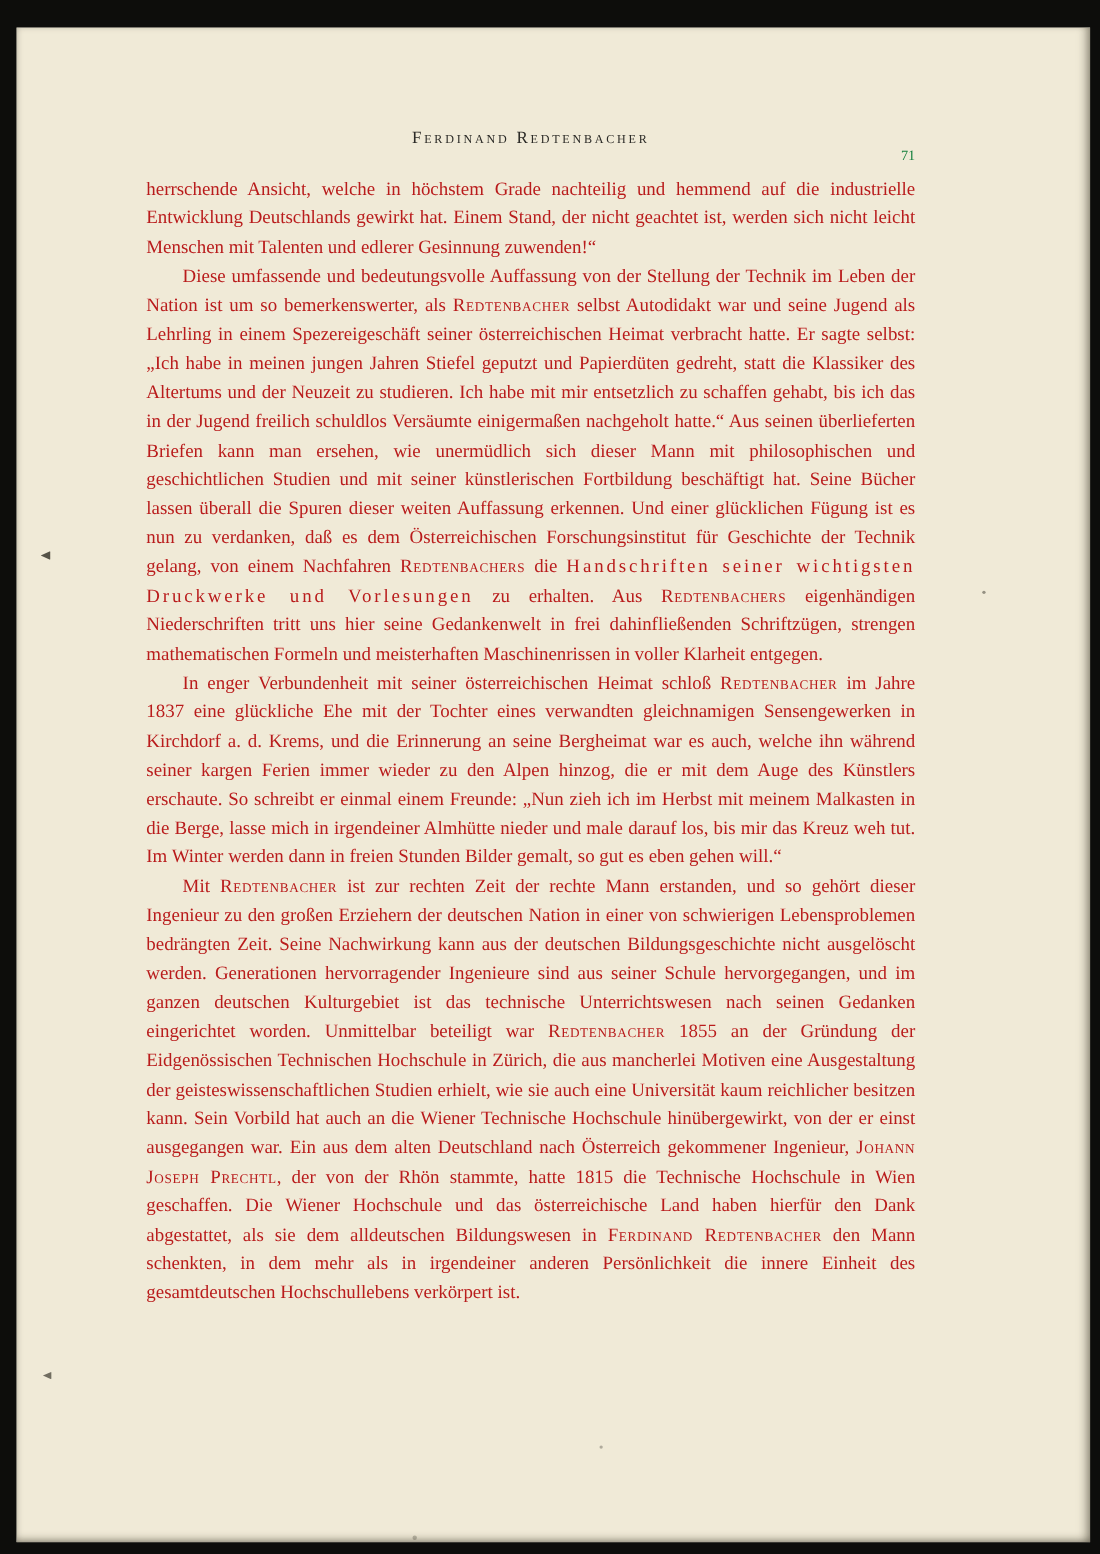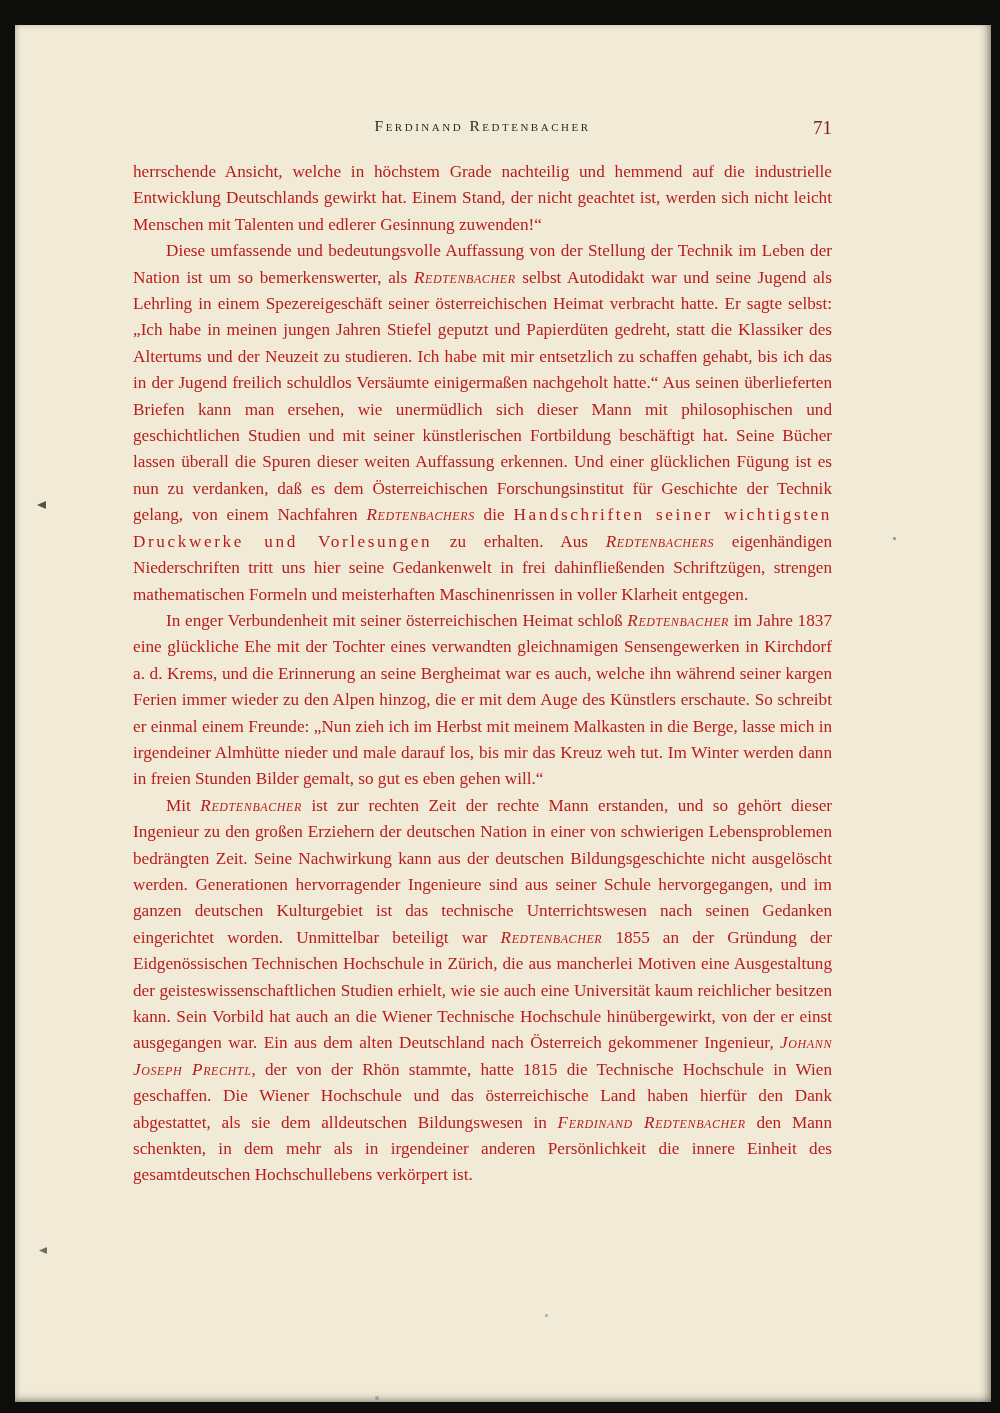--- a/index.html
+++ b/index.html
@@ -38,37 +38,36 @@
     position: absolute;
     left: 0; right: 0;
     text-align: center;
     font-size: 15.5px;
     font-variant: small-caps;
     letter-spacing: 2.5px;
     color: #2c2b27;
   }
   .page-number {
     position: absolute;
-    right: 0; top: 0;
-    font-size: 19px;
-    color: #7f1d1d;
+    right: 0; top: 16px;
+    font-size: 13px;
+    color: #15803d;
   }
   .body-text {
     font-size: 17.2px;
     line-height: 26.4px;
     text-align: justify;
     hyphens: auto;
     -webkit-hyphens: auto;
     color: #b91c1c;
   }
   .body-text p.indent { text-indent: 33px; }
   .smallcaps {
     font-variant: small-caps;
     letter-spacing: 0.6px;
-    font-style: italic;
   }
   .spaced {
     letter-spacing: 2.6px;
   }
   .scan-mark {
     position: absolute;
     background: #3a372e;
     border-radius: 1px;
   }
   .mark-1 { left: 22px; top: 476px; width: 9px; height: 8px; opacity: .85;

